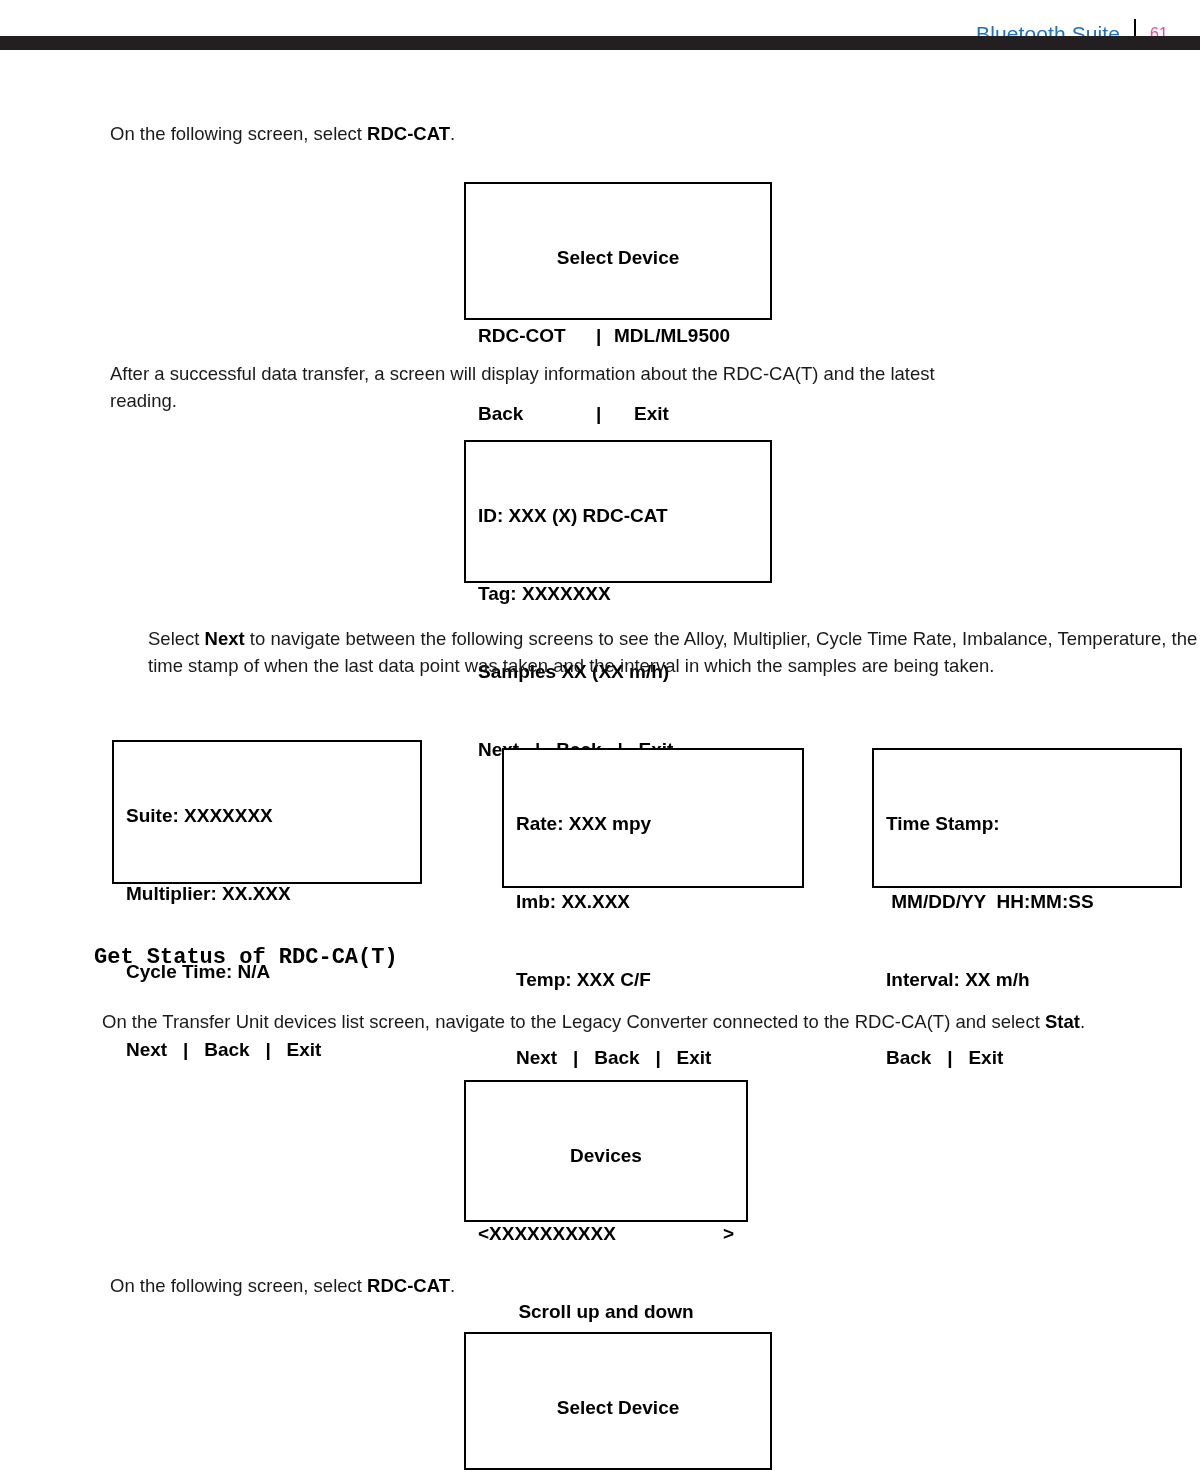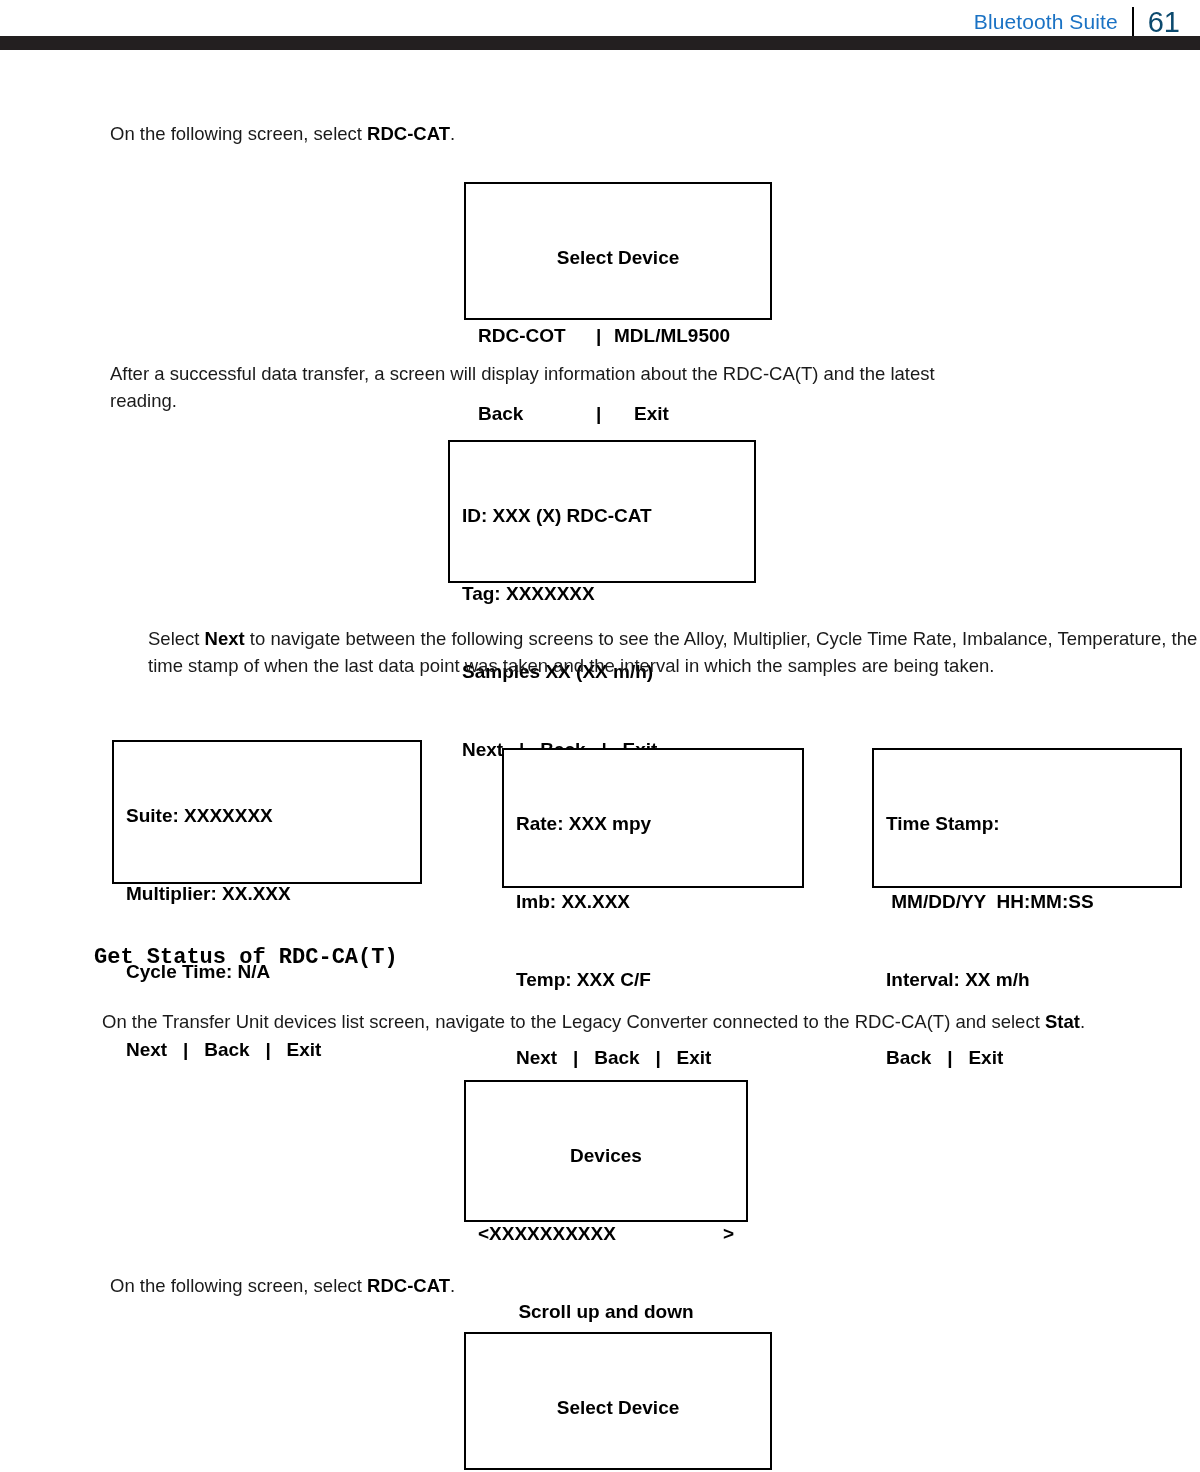--- a/index.html
+++ b/index.html
@@ -12,21 +12,21 @@
     height: 1472px;
     position: relative;
     font-family: "Liberation Sans", sans-serif;
     color: #000000;
     overflow: hidden;
   }
 
   
   .page-header {
     position: absolute;
-    top: 4px; left: 0;
+    top: 16px; left: 0;
     width: 1200px;
     height: 36px;
   }
   .header-inner {
     position: absolute;
     right: 20px;
     top: 3px;
     display: flex;
     align-items: center;
     height: 30px;
@@ -38,22 +38,22 @@
     letter-spacing: 0.1px;
     white-space: nowrap;
   }
   .header-divider {
     width: 2px;
     height: 30px;
     background: #000000;
     margin: 0 14px;
   }
   .header-pagenum {
-    font-size: 29px;
-    color: #0c4a6e;
+    font-size: 16px;
+    color: #ec4899;
     min-width: 30px;
     text-align: left;
     white-space: nowrap;
   }
   .header-rule {
     position: absolute;
     top: 36px; left: 0;
     width: 1200px;
     height: 14px;
     background: #231f20;
@@ -118,21 +118,21 @@
 <p class="para" style="left:110px; top:120px; width:900px;"><span>On the following screen, select </span><b>RDC-CAT</b><span>.</span></p>
 
 <div class="lcd" style="left:420px; top:182px; width:308px; height:138px;">
   <span class="row center">Select Device</span>
   <span class="row"><span style="display:inline-block;width:118px">RDC-COT</span><span style="display:inline-block;width:18px">|</span><span>MDL/ML9500</span></span>
   <span class="row"><span style="display:inline-block;width:118px">Back</span><span style="display:inline-block;width:18px">|</span><span style="padding-left:20px">Exit</span></span>
 </div>
 
 <p class="para" style="left:110px; top:360px; width:1040px;"><span>After a successful data transfer, a screen will display information about the RDC-CA(T) and the latest</span><br><span>reading.</span></p>
 
-<div class="lcd" style="left:404px; top:440px; width:308px; height:143px;">
+<div class="lcd" style="left:420px; top:440px; width:308px; height:143px;">
   <span class="row">ID: XXX (X) RDC-CAT</span>
   <span class="row">Tag: XXXXXXX</span>
   <span class="row">Samples XX (XX m/h)</span>
   <span class="row">Next   |   Back   |   Exit</span>
 </div>
 
 <p class="para" style="left:110px; top:625px; width:1050px;margin-left:38px;"><span>Select </span><b>Next</b><span> to navigate between the following screens to see the Alloy, Multiplier, Cycle Time Rate, Imbalance, Temperature, the time stamp of when the last data point was taken and the interval in which the samples are being taken.</span></p>
 
 <div class="lcd" style="left:68px; top:740px; width:310px; height:144px;">
   <span class="row">Suite: XXXXXXX</span>

